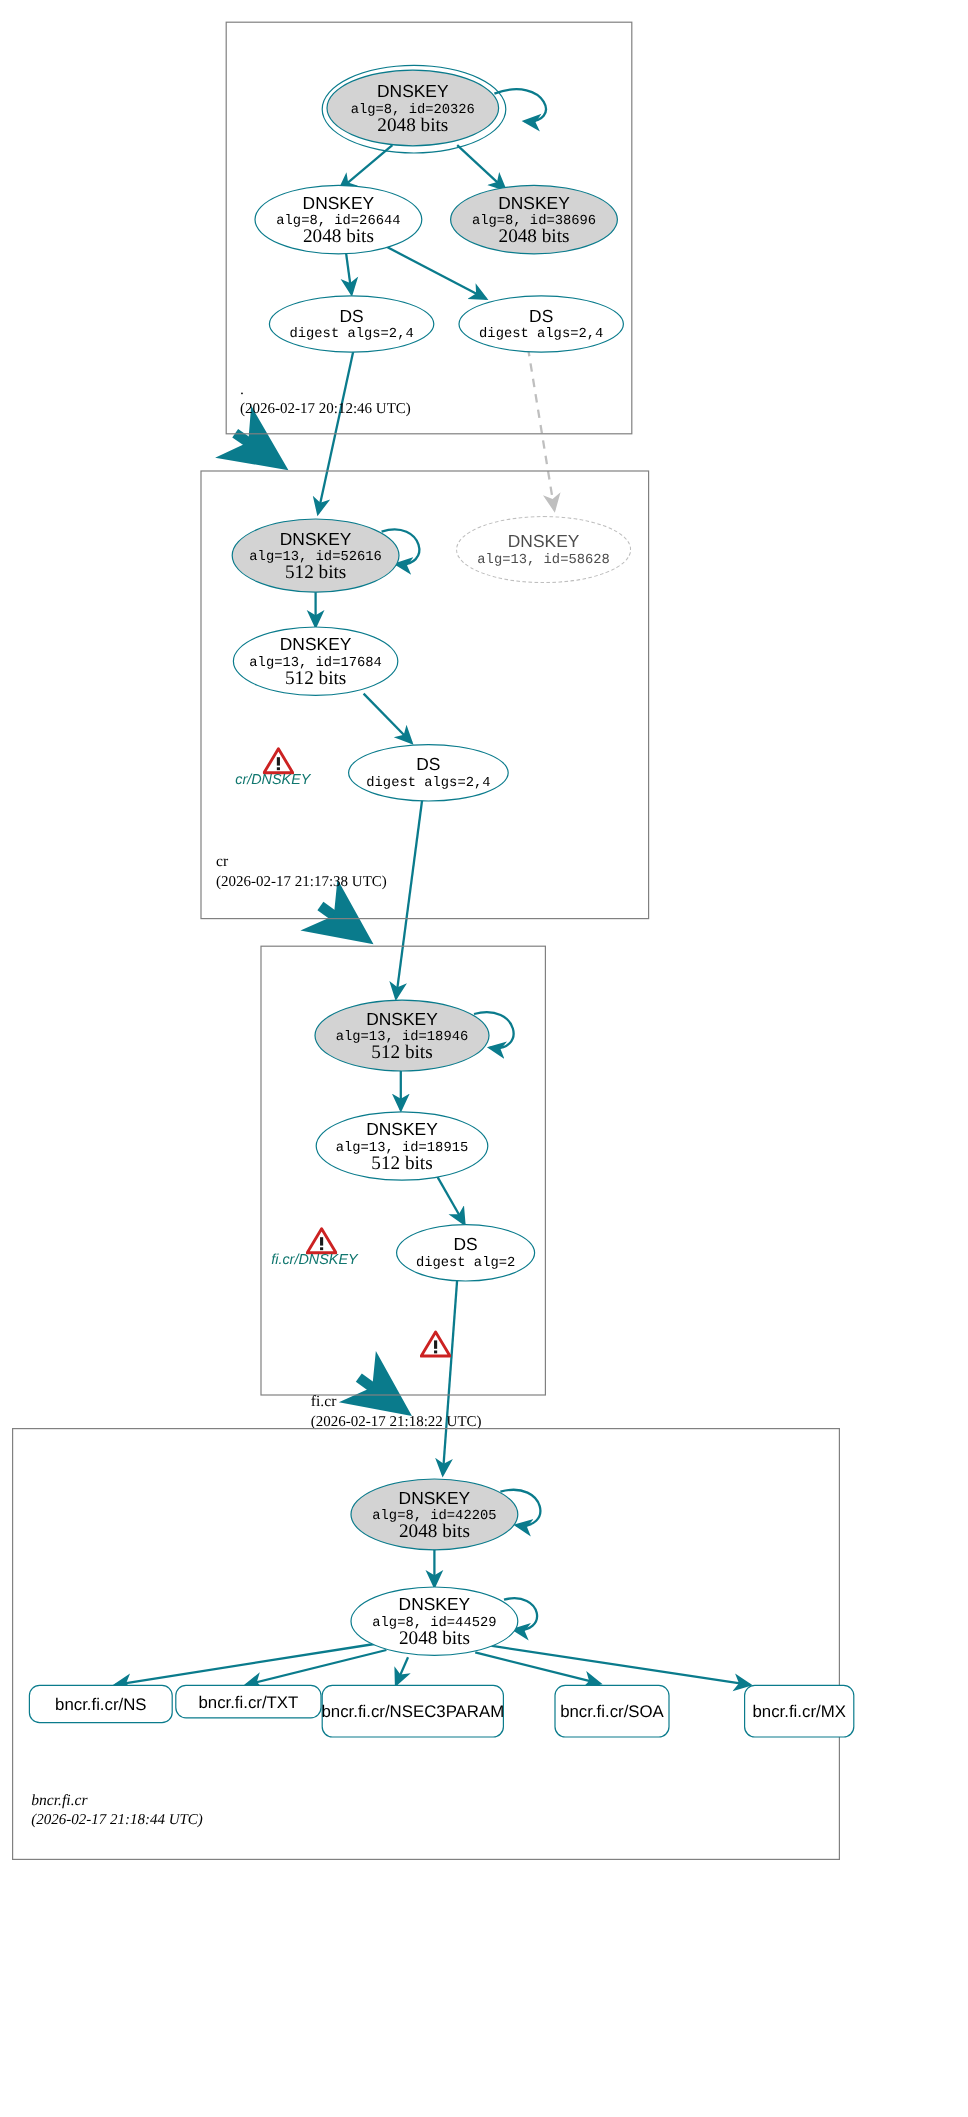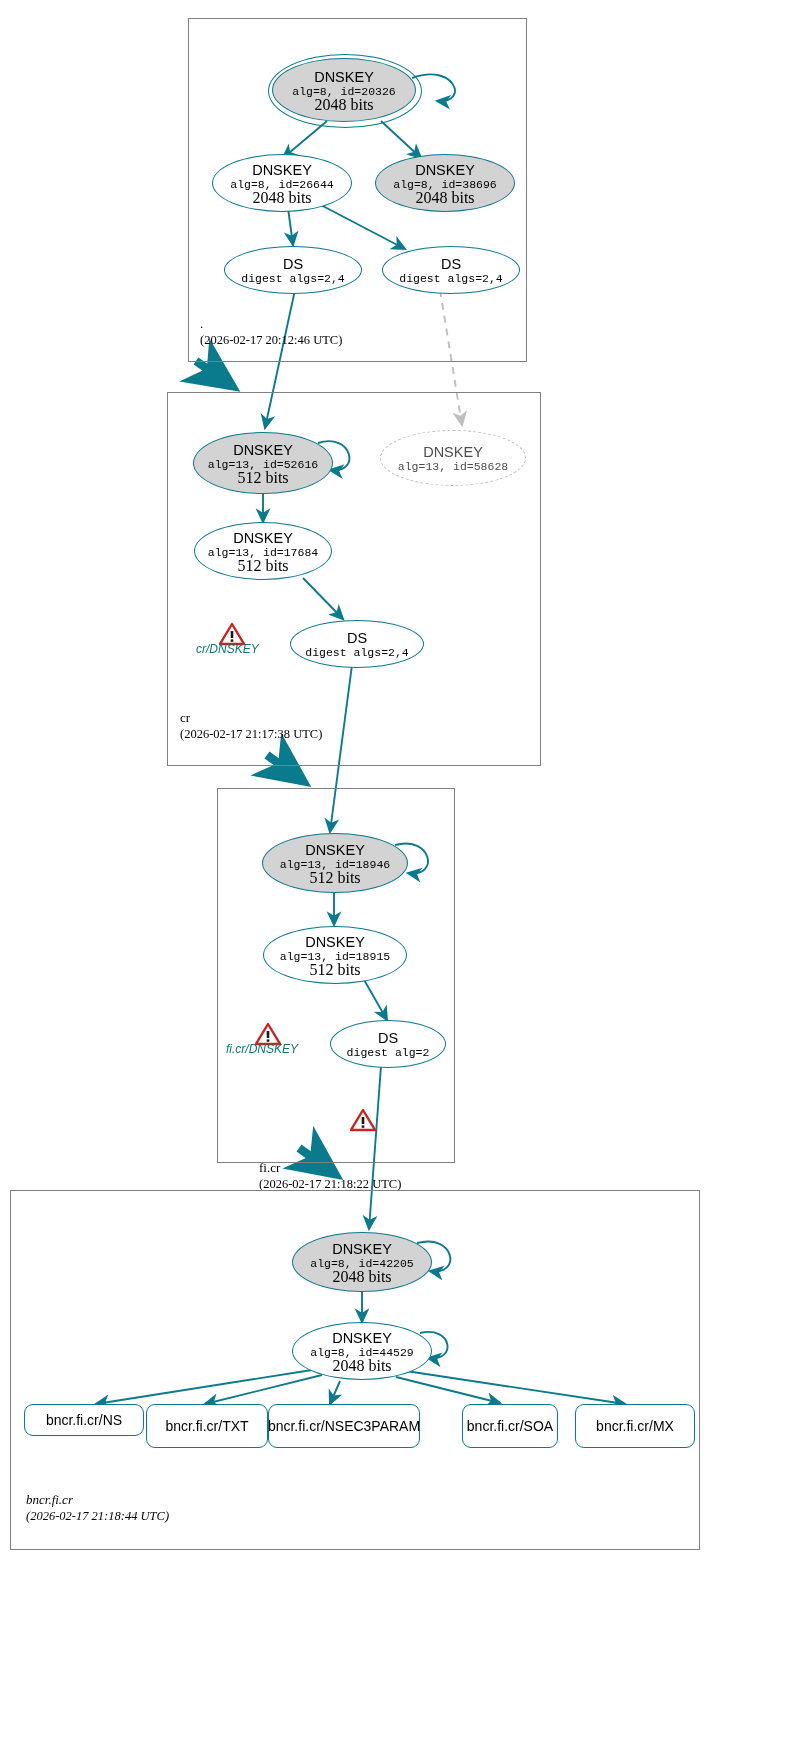--- a/index.html
+++ b/index.html
@@ -220,18 +220,18 @@
     <span class="t3">2048 bits</span>
   </div>
 
   <div class="node ell ell-white" style="left:292px;top:1322px;width:140px;height:58px;">
     <span class="t1">DNSKEY</span>
     <span class="t2">alg=8, id=44529</span>
     <span class="t3">2048 bits</span>
   </div>
 
   <div class="rrbox" style="left:24px;top:1404px;width:120px;height:32px;">bncr.fi.cr/NS</div>
-  <div class="rrbox" style="left:146px;top:1404px;width:122px;height:44px;">bncr.fi.cr/TXT</div>
+  <div class="rrbox" style="left:146px;top:1404px;width:122px;height:28px;">bncr.fi.cr/TXT</div>
   <div class="rrbox" style="left:268px;top:1404px;width:152px;height:44px;">bncr.fi.cr/NSEC3PARAM</div>
   <div class="rrbox" style="left:462px;top:1404px;width:96px;height:44px;">bncr.fi.cr/SOA</div>
-  <div class="rrbox" style="left:575px;top:1404px;width:120px;height:44px;">bncr.fi.cr/MX</div>
+  <div class="rrbox" style="left:620px;top:1404px;width:92px;height:44px;">bncr.fi.cr/MX</div>
 
 </div>
 
 </body></html>

